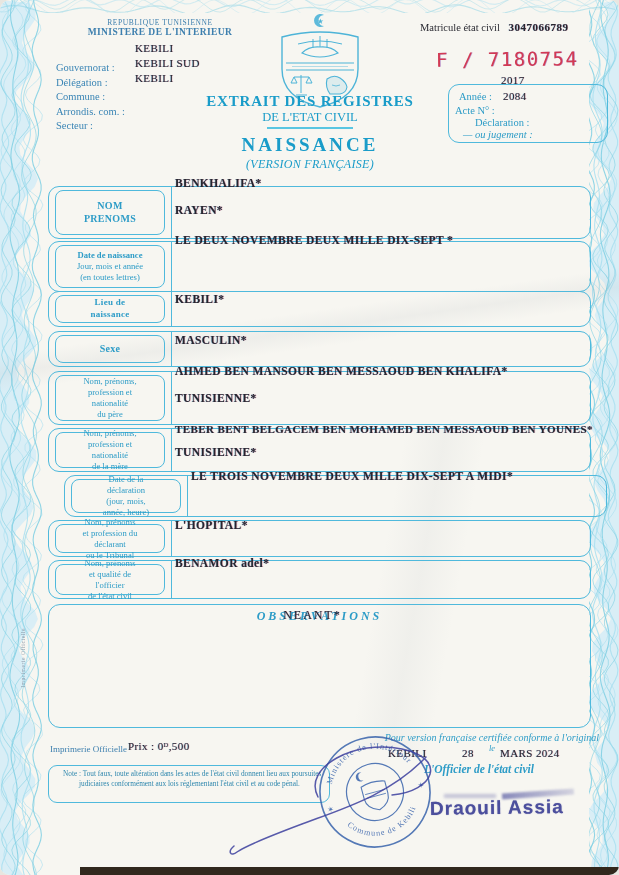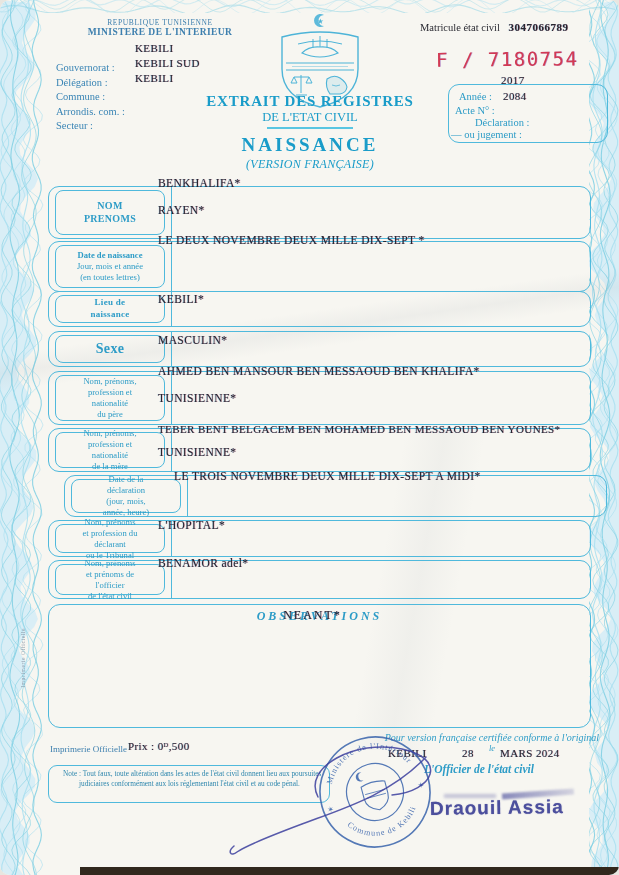--- a/index.html
+++ b/index.html
@@ -34,40 +34,40 @@
     color:#d23a54;letter-spacing:1.5px;transform:rotate(-.6deg);
     text-shadow:.7px 0 rgba(120,40,160,.45);}
   
   .acte-box{left:448px;top:84px;width:158px;height:57px;border:1.6px solid #4fb9dc;border-radius:11px;
     font-size:10.5px;}
   .acte-box .row2017{left:52px;top:-11px;font-size:11px;}
   .acte-annee{left:10px;top:6px;}
   .acte-annee-val{left:54px;top:5px;font-size:11px;}
   .acte-num{left:6px;top:20px;}
   .acte-decl{left:26px;top:32px;}
-  .acte-jug{left:2px;top:44px;}
+  .acte-jug{left:14px;top:44px;font-style:italic;}
   
   .title{left:155px;top:93px;width:310px;text-align:center;color:#1a9cc9;}
   .title .l1{font-size:15px;font-weight:bold;letter-spacing:.8px;}
   .title .l2{font-size:12.5px;margin-top:0px;}
   .title .rule{width:86px;height:2px;background:#59c6e2;margin:2px auto 0;}
   .title .l3{font-size:19px;font-weight:bold;letter-spacing:3px;margin-top:5px;}
   .title .l4{font-size:12px;font-style:italic;margin-top:1px;letter-spacing:.3px;}
   
   .row{position:absolute;left:48px;width:543px;border:1.6px solid #4fb9dc;border-radius:11px;box-sizing:border-box;}
   .r1{top:186px;height:53px;} .r2{top:241px;height:51px;} .r3{top:291px;height:36px;}
   .r4{top:331px;height:36px;} .r5{top:371px;height:54px;} .r6{top:428px;height:44px;}
   .r7{top:475px;height:42px;margin-left:16px;} .r8{top:520px;height:37px;} .r9{top:560px;height:39px;}
   .lblbox{position:absolute;left:6px;top:3px;bottom:3px;width:110px;border:1.3px solid #4fb9dc;border-radius:8px;
     display:flex;flex-direction:column;justify-content:center;align-items:center;text-align:center;
     font-size:8.6px;line-height:1.28;color:#2d9cc7;padding:1px 20px;box-sizing:border-box;}
   .lblbox.boldall{font-weight:bold;font-size:10px;letter-spacing:.3px;}
   .lblbox .b1{font-weight:bold;}
   .vline{position:absolute;left:122px;top:0;bottom:0;border-left:1.3px solid #4fb9dc;}
-  .val{position:absolute;left:109px;font-size:11.5px;}
+  .val{position:absolute;left:126px;font-size:11.5px;font-weight:bold;}
   
   .obs{left:48px;top:604px;width:543px;height:124px;border:1.6px solid #4fb9dc;border-radius:12px;box-sizing:border-box;}
   .obs-title{position:absolute;left:0;right:0;top:4px;text-align:center;color:#2d9cc7;
     font-style:italic;font-weight:bold;font-size:12px;letter-spacing:3px;}
   .obs-neant{position:absolute;left:0;right:14px;top:3px;text-align:center;font-size:12px;letter-spacing:2px;}
   .sidetext{left:20px;top:628px;writing-mode:vertical-rl;transform:rotate(180deg);
     font-size:5.5px;color:#8a98a8;letter-spacing:.6px;}
   
   .printer{left:50px;top:744px;font-size:9px;color:#3d7fae;}
   .price{left:128px;top:740px;font-size:11px;}
@@ -209,21 +209,21 @@
 
   <div class="row r3">
     <div class="lblbox boldall" style="font-size:9px">
       <span>Lieu de naissance</span>
     </div>
     <div class="vline"></div>
     <div class="val t" style="top:1px">KEBILI*</div>
   </div>
 
   <div class="row r4">
-    <div class="lblbox boldall" style="font-size:14px">
+    <div class="lblbox boldall" style="font-size:10px">
       <span>Sexe</span>
     </div>
     <div class="vline"></div>
     <div class="val t" style="top:2px">MASCULIN*</div>
   </div>
 
   <div class="row r5">
     <div class="lblbox">
       <span>Nom, prénoms,</span>
       <span>profession et nationalité</span>
@@ -261,21 +261,21 @@
       <span>et profession du déclarant</span>
       <span>ou le Tribunal</span>
     </div>
     <div class="vline"></div>
     <div class="val t" style="top:-2px">L'HOPITAL*</div>
   </div>
 
   <div class="row r9">
     <div class="lblbox">
       <span>Nom, prénoms</span>
-      <span>et prénoms de l'officier</span>
+      <span>et qualité de l'officier</span>
       <span>de l'état civil</span>
     </div>
     <div class="vline"></div>
     <div class="val t" style="top:-4px">BENAMOR adel*</div>
   </div>
 
   <div class="abs obs">
     <div class="obs-title">OBSERVATIONS</div>
     <div class="obs-neant t">NEANT*</div>
   </div>

